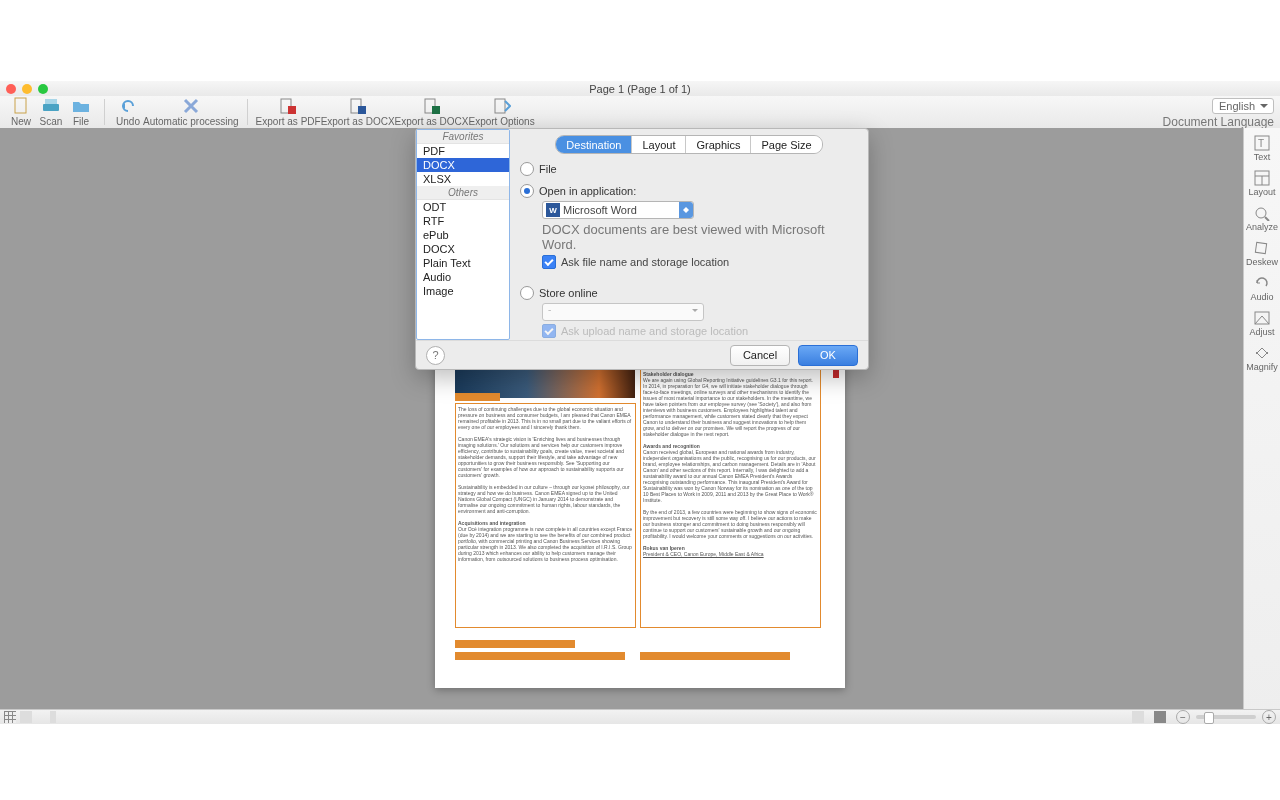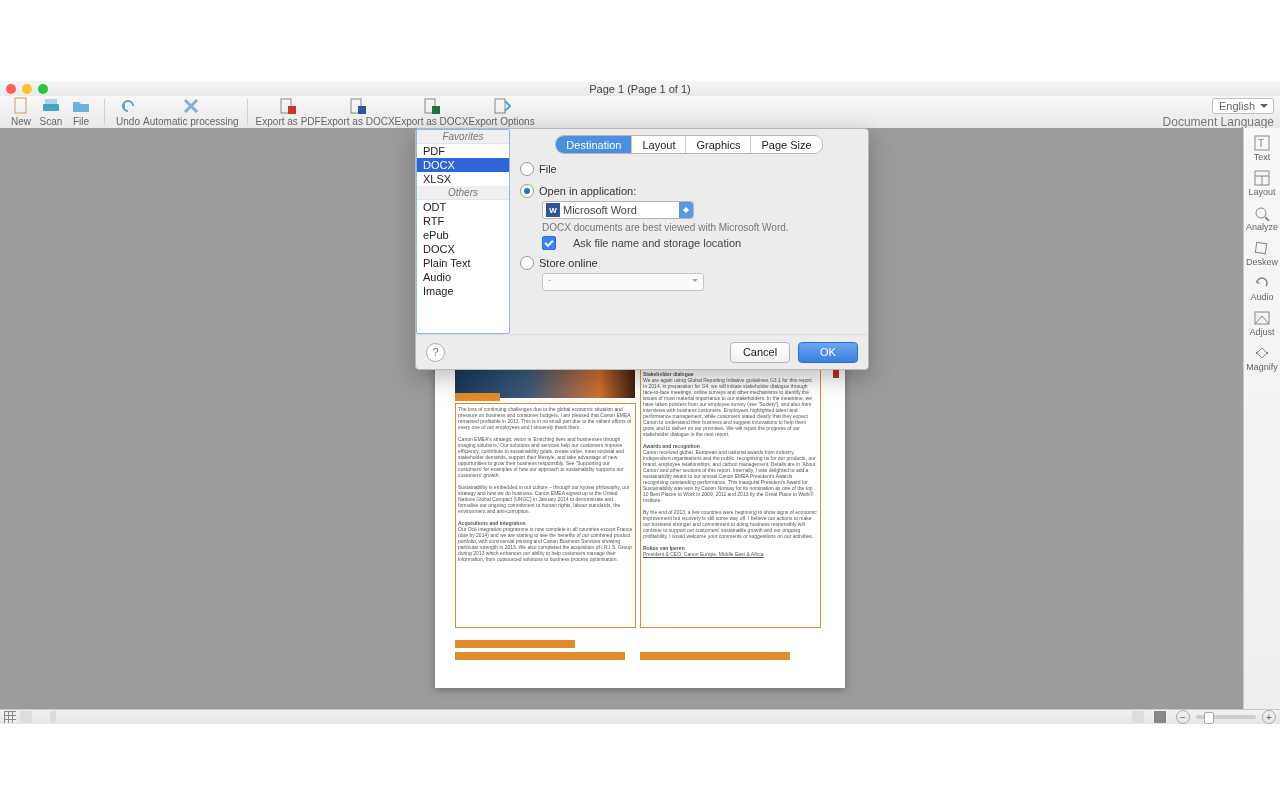--- a/index.html
+++ b/index.html
@@ -66,22 +66,22 @@
 .radio-row{display:flex;align-items:center;gap:5px;margin-top:8px;font-size:11px;color:#333}
 .radio{width:12px;height:12px;border:1px solid #9a9a9a;border-radius:50%;background:#fff;display:inline-flex;align-items:center;justify-content:center}
 .radio.on:after{content:"";width:6px;height:6px;border-radius:50%;background:#2a6fd6}
 .sub{margin-left:22px;display:flex;flex-direction:column;gap:3px;margin-top:3px;font-size:10px;color:#444}
 .app-sel{display:flex;align-items:center;gap:0;border:1px solid #b5b5b5;border-radius:3px;background:#fff;width:150px;height:16px;font-size:11px;position:relative}
 .app-sel .wic{width:14px;height:14px;background:#2b579a;margin:0 3px;display:flex;align-items:center;justify-content:center;color:#fff;font-size:8px;font-weight:bold}
 .app-sel .dd{position:absolute;right:0;top:0;bottom:0;width:14px;background:#5a97e0;border-radius:0 3px 3px 0}
 .app-sel .dd:before,.app-sel .dd:after{content:"";position:absolute;left:4px;border:3px solid transparent}
 .app-sel .dd:before{top:2px;border-bottom-color:#fff}
 .app-sel .dd:after{bottom:2px;border-top-color:#fff}
-.hint{font-size:10px;color:#777}
-.chk-row{display:flex;align-items:center;gap:17px;font-size:11px}
+.hint{font-size:13px;color:#777}
+.chk-row{display:flex;align-items:center;gap:5px;font-size:11px}
 .chk{width:12px;height:12px;border:1px solid #9a9a9a;border-radius:2px;background:#fff;display:inline-flex;align-items:center;justify-content:center}
 .chk.on{background:#3b82f6;border-color:#2a6fd6}
 .chk.on:after{content:"";width:6px;height:3px;border-left:2px solid #fff;border-bottom:2px solid #fff;transform:rotate(-45deg);margin-top:-2px}
 .store-sel{border:1px solid #c5c5c5;border-radius:3px;background:#fafafa;width:150px;height:16px;padding:0 5px;color:#aaa;position:relative}
 .store-sel:after{content:"";position:absolute;right:5px;top:5px;border:3px solid transparent;border-top-color:#aaa}
 .dlg-foot{height:34px;border-top:1px solid #dcdcdc;display:flex;align-items:center;padding:0 10px;gap:8px}
 .help{width:17px;height:17px;border:1px solid #b0b0b0;border-radius:50%;display:flex;align-items:center;justify-content:center;color:#777;font-size:11px;background:#fff}
 .dlg-foot .sp{flex:1}
 .btn{min-width:58px;height:19px;border:1px solid #b5b5b5;border-radius:4px;background:linear-gradient(#fff,#f1f1f1);font-size:11px;display:flex;align-items:center;justify-content:center}
 .btn.primary{background:linear-gradient(#6aa8f5,#3a7fe0);border-color:#2a6fd6;color:#fff}
@@ -313,26 +313,30 @@
             <span>Microsoft Word</span>
             <span class="dd"></span>
           </div>
           <div class="hint">DOCX documents are best viewed with Microsoft Word.</div>
           <div class="chk-row">
             <span class="chk on"></span>
             <span>Ask file name and storage location</span>
           </div>
         </div>
 
-        <div class="radio-row" style="margin-top:6px">
+        <div class="radio-row" style="margin-top:17px">
           <span class="radio"></span>
           <span>Store online</span>
         </div>
         <div class="sub">
           <div class="store-sel disabled"><span>-</span></div>
+          <div class="chk-row disabled">
+            <span class="chk on" style="opacity:.5"></span>
+            <span>Ask upload name and storage location</span>
+          </div>
         </div>
       </div>
     </div>
     <div class="dlg-foot">
       <div class="help">?</div>
       <div class="sp"></div>
       <div class="btn">Cancel</div>
       <div class="btn primary">OK</div>
     </div>
   </div>

